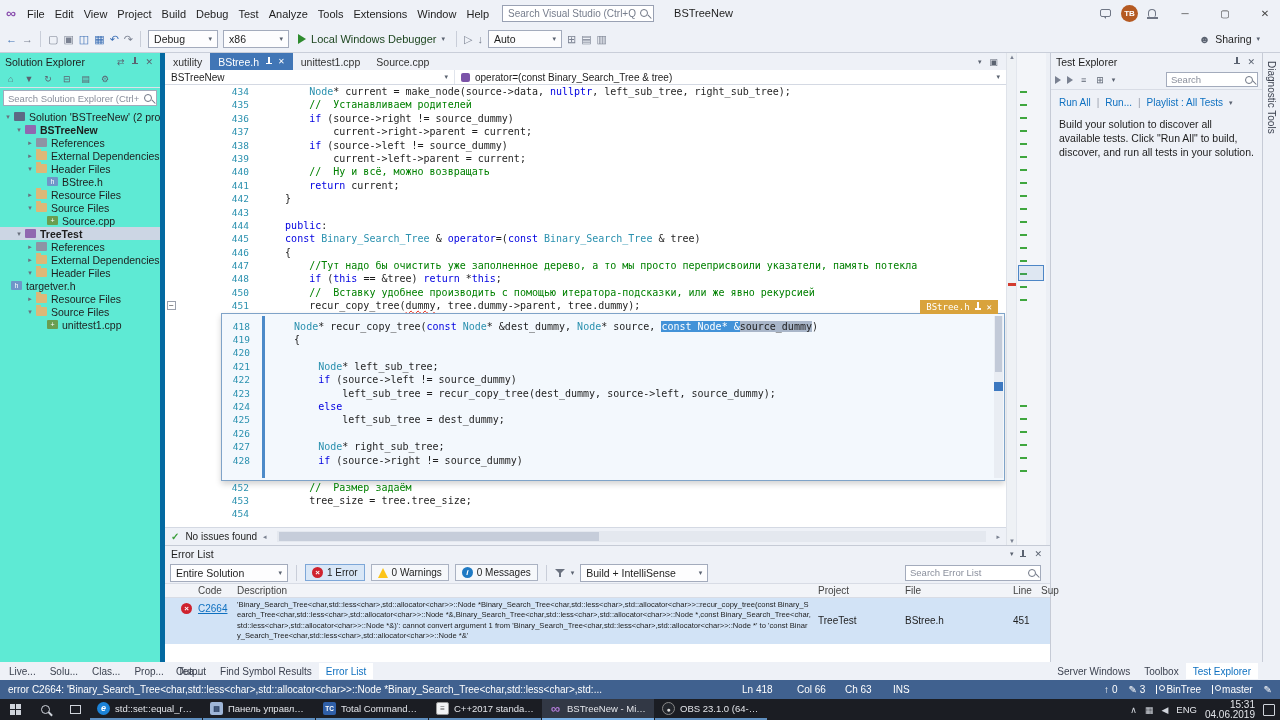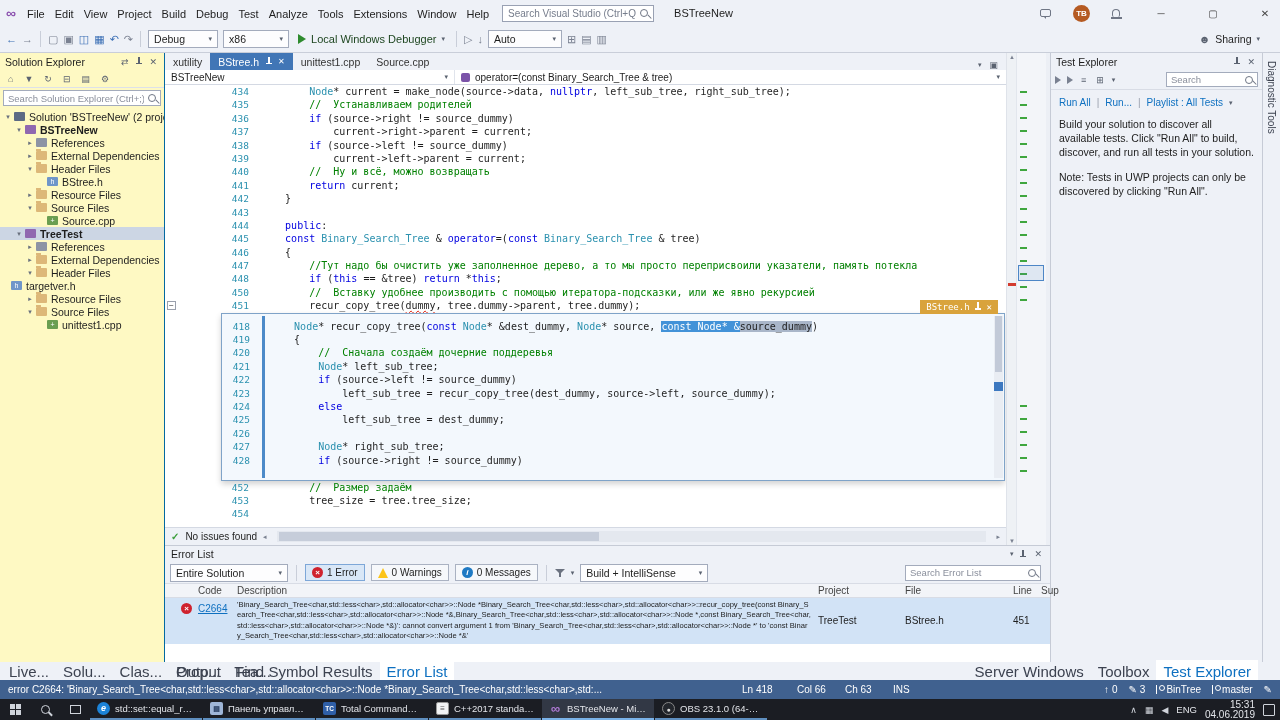--- a/index.html
+++ b/index.html
@@ -6,41 +6,41 @@
 html,body{width:1280px;height:720px;overflow:hidden}
 body{position:relative;font-family:"Liberation Sans",sans-serif;background:#eceff5;color:#1e1e1e}
 .ab{position:absolute}
 
 #titlebar{left:0;top:0;width:1280px;height:26px;background:#eef1f7;display:flex;align-items:center;padding-left:6px}
 .vslogo{color:#8a4fae;font-weight:bold;font-size:14px;margin-right:6px}
 .menu-item{font-size:11px;padding:2px 5px;white-space:nowrap}
 #vs-search{margin-left:8px;width:152px;height:17px;border:1px solid #99a1b3;background:#fff;display:flex;align-items:center;padding:0 5px;gap:4px}
 #vs-search .ph{font-size:10px;color:#767d8c;flex:1;white-space:nowrap;overflow:hidden}
 .win-title{font-size:11px;margin-left:20px;white-space:nowrap}
-#tb-right{margin-left:auto;display:flex;align-items:center;height:100%;gap:22px}
+#tb-right{margin-left:auto;display:flex;align-items:center;height:100%;gap:10px}
 .avatar{width:17px;height:17px;border-radius:50%;background:#b55a22;color:#fff;font-size:8px;font-weight:bold;display:flex;align-items:center;justify-content:center}
 .winbtn{width:30px;height:100%;display:flex;align-items:center;justify-content:center;font-size:10px;color:#444}
 .mag{width:8px;height:8px;border:1.4px solid #6f7685;border-radius:50%;position:relative;flex:none}
 .mag::after{content:"";position:absolute;width:4.5px;height:1.4px;background:#6f7685;right:-4px;bottom:-1px;transform:rotate(45deg)}
 .bubble{width:11px;height:8px;border:1.2px solid #6f7685;border-radius:2px;position:relative}
 .bubble::after{content:"";position:absolute;left:2px;bottom:-3.4px;border-left:3px solid transparent;border-right:0 solid transparent;border-top:3px solid #6f7685}
 .bellic{width:8px;height:8px;border-radius:50% 50% 2px 2px;border:1.2px solid #6f7685;border-bottom:none;position:relative;margin-right:4px}
 .bellic::after{content:"";position:absolute;left:-2.4px;bottom:-1.6px;width:11px;height:1.4px;background:#6f7685}
 
 #toolbar{left:0;top:26px;width:1280px;height:27px;background:#eef1f7;border-bottom:1px solid #c9ced9;display:flex;align-items:center;gap:5px;padding:0 6px;font-size:11px}
 .tico-g{color:#7a8191;font-size:11px}
 .tico-b{color:#3b6fb5;font-size:11px}
 .vsep{width:1px;height:16px;background:#c9ced9;margin:0 2px}
 .combo{height:18px;border:1px solid #a3abbc;background:#fdfdfe;display:flex;align-items:center;gap:8px;padding:0 5px;font-size:10.5px}
 .car{font-size:7px;color:#5a6270}
 .playic{width:0;height:0;border-top:5px solid transparent;border-bottom:5px solid transparent;border-left:8px solid #2e8b2e;flex:none}
 .runbtn{display:flex;align-items:center;gap:5px;padding:0 4px;height:20px}
 .person{font-size:11px;color:#5a6270}
 
-#se{left:0;top:53px;width:165px;height:609px;background:#fef9c3;border-right:1px solid #0369a1}
+#se{left:0;top:53px;width:165px;height:609px;background:#5eead4;border-right:5px solid #0369a1}
 .panel-h{height:17px;display:flex;align-items:center;padding:0 5px;font-size:10.5px;gap:5px}
 .panel-h .sp{flex:1}
 .hico{font-size:9px;color:#5a6270;padding:0 2px}
 .pinic{width:7px;height:9px;position:relative;color:#5a6270;flex:none;display:inline-block}
 .pinic::before{content:"";position:absolute;left:2.5px;top:0;width:2px;height:6px;background:currentColor}
 .pinic::after{content:"";position:absolute;left:.5px;top:6px;width:6px;height:1.4px;background:currentColor}
 #se-toolbar{height:18px;display:flex;align-items:center;gap:7px;padding:0 6px;border-bottom:1px solid #dde1e9}
 .sebox{margin:2px 3px;height:16px;border:1px solid #a3abbc;background:#fff;display:flex;align-items:center;padding:0 4px;font-size:9.5px;color:#8a8f9c;gap:4px}
 .sebox .ph{flex:1;white-space:nowrap;overflow:hidden}
 #se-tree{padding-top:2px}
@@ -49,21 +49,21 @@
 .twisty{width:10px;flex:none;font-size:7px;color:#69707d;text-align:center}
 .tico{width:11px;height:9px;flex:none;margin:0 4px 0 1px;font-size:7px;line-height:9px;text-align:center;color:#fff;border-radius:1px;position:relative}
 .ic-solution{background:#5c6a84}
 .ic-project{background:#9068b0}
 .ic-folder{background:#ddb878}
 .ic-folder::before{content:"";position:absolute;left:0;top:-2.6px;width:5px;height:2.6px;background:#ddb878}
 .ic-hfile{background:#6f96c9}
 .ic-cppfile{background:#6a9e50}
 .ic-refs{background:#8d94a4}
 
-#doc-tabs{left:165px;top:53px;width:841px;height:17px;background:#eef1f7;display:flex;align-items:flex-end}
+#doc-tabs{left:165px;top:53px;width:841px;height:17px;background:#eef1f7;display:flex;}
 .doc-tab{height:17px;display:flex;align-items:center;padding:0 8px;font-size:10.5px;color:#333;gap:6px}
 .doc-tab.active{background:#4176b6;color:#fff}
 .tabx{font-size:8px}
 #tabbar-extra{margin-left:auto;display:flex;gap:6px;padding:0 6px;align-items:center}
 #crumb{left:165px;top:70px;width:841px;height:15px;background:#fff;border-bottom:1px solid #d4d9e3;display:flex}
 .bc{display:flex;align-items:center;font-size:10px;padding:0 6px;gap:5px;border-right:1px solid #e0e4ec}
 .bc .sp{flex:1}
 .bc1{width:290px}.bc2{width:302px}.bc3{flex:1;border-right:none}
 .bicon{width:9px;height:9px;border-radius:2px;flex:none}
 .bicon.cls{background:#c19a32}
@@ -130,21 +130,21 @@
 .el-cols span{position:absolute;top:1px}
 .c0{left:33px}.c1{left:72px}.c2{left:653px}.c3{left:740px}.c4{left:848px}.c5{left:876px}
 .el-row{height:46px;background:#d2e3f6;position:relative;font-size:10px}
 .el-row .errdot{position:absolute;left:16px;top:5px}
 .el-code{position:absolute;left:33px;top:5px;color:#0e70c0;text-decoration:underline}
 .el-desc{position:absolute;left:72px;top:2px;width:574px;height:43px;overflow:hidden;font-size:7.6px;line-height:10.4px;color:#1c1c1c;word-break:break-all}
 .el-proj{position:absolute;left:653px;top:17px}
 .el-file{position:absolute;left:740px;top:17px}
 .el-line{position:absolute;left:848px;top:17px}
 
-#docktabs{left:0;top:662px;width:1280px;height:18px;background:#eef1f7;display:flex;align-items:center;font-size:15px;color:#3c4250}
+#docktabs{left:0;top:662px;width:1280px;height:18px;background:#eef1f7;display:flex;align-items:center;font-size:10px;color:#3c4250}
 #dock-left{display:flex;width:165px;padding-left:2px}
 #dock-center{display:flex;padding-left:4px}
 #dock-right{margin-left:auto;display:flex;padding-right:22px}
 .dock-tab{padding:2.5px 7px;white-space:nowrap}
 .dock-tab.active{background:#fff;color:#0e70c0}
 #status{left:0;top:680px;width:1280px;height:19px;background:#40618f;color:#fff;font-size:10px}
 .st-msg{position:absolute;left:8px;top:3.5px;max-width:630px;white-space:nowrap;overflow:hidden;text-overflow:ellipsis}
 .st-ln{position:absolute;left:742px;top:3.5px}.st-col{position:absolute;left:797px;top:3.5px}
 .st-ch{position:absolute;left:845px;top:3.5px}.st-ins{position:absolute;left:893px;top:3.5px}
 #st-right{position:absolute;right:8px;top:0;height:19px;display:flex;align-items:center;gap:11px}
@@ -403,21 +403,21 @@
   <div id="peek">
     <div class="peek-tab">
       <span>BStree.h</span>
       <span class="pinic"></span>
       <span>✕</span>
     </div>
     <div class="peekbar"></div>
     <div id="peek-rows">
         <div class="code-line"><span class="lnum">418</span><span class="ltext"><span class="s-p">    </span><span class="s-t">Node</span><span class="s-p">* recur_copy_tree(</span><span class="s-k">const</span><span class="s-p"> </span><span class="s-t">Node</span><span class="s-p">* &amp;dest_dummy, </span><span class="s-t">Node</span><span class="s-p">* source, </span><span class="s-sA">const Node* &amp;</span><span class="s-sB">source_dummy</span><span class="s-p">)</span></span></div>
         <div class="code-line"><span class="lnum">419</span><span class="ltext"><span class="s-p">    {</span></span></div>
-        <div class="code-line"><span class="lnum">420</span><span class="ltext"><span class="s-p">        </span><span class="s-c">//  Сначала создаём дочерние поддеревья</span></span></div>
+        <div class="code-line"><span class="lnum">420</span></div>
         <div class="code-line"><span class="lnum">421</span><span class="ltext"><span class="s-p">        </span><span class="s-t">Node</span><span class="s-p">* left_sub_tree;</span></span></div>
         <div class="code-line"><span class="lnum">422</span><span class="ltext"><span class="s-p">        </span><span class="s-k">if</span><span class="s-p"> (source-&gt;left != source_dummy)</span></span></div>
         <div class="code-line"><span class="lnum">423</span><span class="ltext"><span class="s-p">            left_sub_tree = recur_copy_tree(dest_dummy, source-&gt;left, source_dummy);</span></span></div>
         <div class="code-line"><span class="lnum">424</span><span class="ltext"><span class="s-p">        </span><span class="s-k">else</span></span></div>
         <div class="code-line"><span class="lnum">425</span><span class="ltext"><span class="s-p">            left_sub_tree = dest_dummy;</span></span></div>
         <div class="code-line"><span class="lnum">426</span><span class="ltext"></span></div>
         <div class="code-line"><span class="lnum">427</span><span class="ltext"><span class="s-p">        </span><span class="s-t">Node</span><span class="s-p">* right_sub_tree;</span></span></div>
         <div class="code-line"><span class="lnum">428</span><span class="ltext"><span class="s-p">        </span><span class="s-k">if</span><span class="s-p"> (source-&gt;right != source_dummy)</span></span></div>
       </div>
     <div class="peek-vsb">
@@ -494,21 +494,20 @@
   </div>
   <div id="te-links">
       <span class="te-link">Run All</span>
       <span class="te-sep">|</span>
       <span class="te-link">Run...</span>
       <span class="te-sep">|</span>
       <span class="te-link">Playlist : All Tests</span>
       <span class="car">▾</span>
     </div>
   <div class="te-body">Build your solution to discover all available tests. Click "Run All" to build, discover, and run all tests in your solution.</div>
-  <div class="te-note">Note: Tests in UWP projects can only be discovered by clicking "Run All".</div>
 </div>
 <div id="rightstrip" class="ab">
   <span class="vert">Diagnostic Tools</span>
 </div>
 
 <div id="el" class="ab">
   <div class="el-h">
     <span>Error List</span>
     <span class="sp"></span>
     <span class="car">▾</span>

